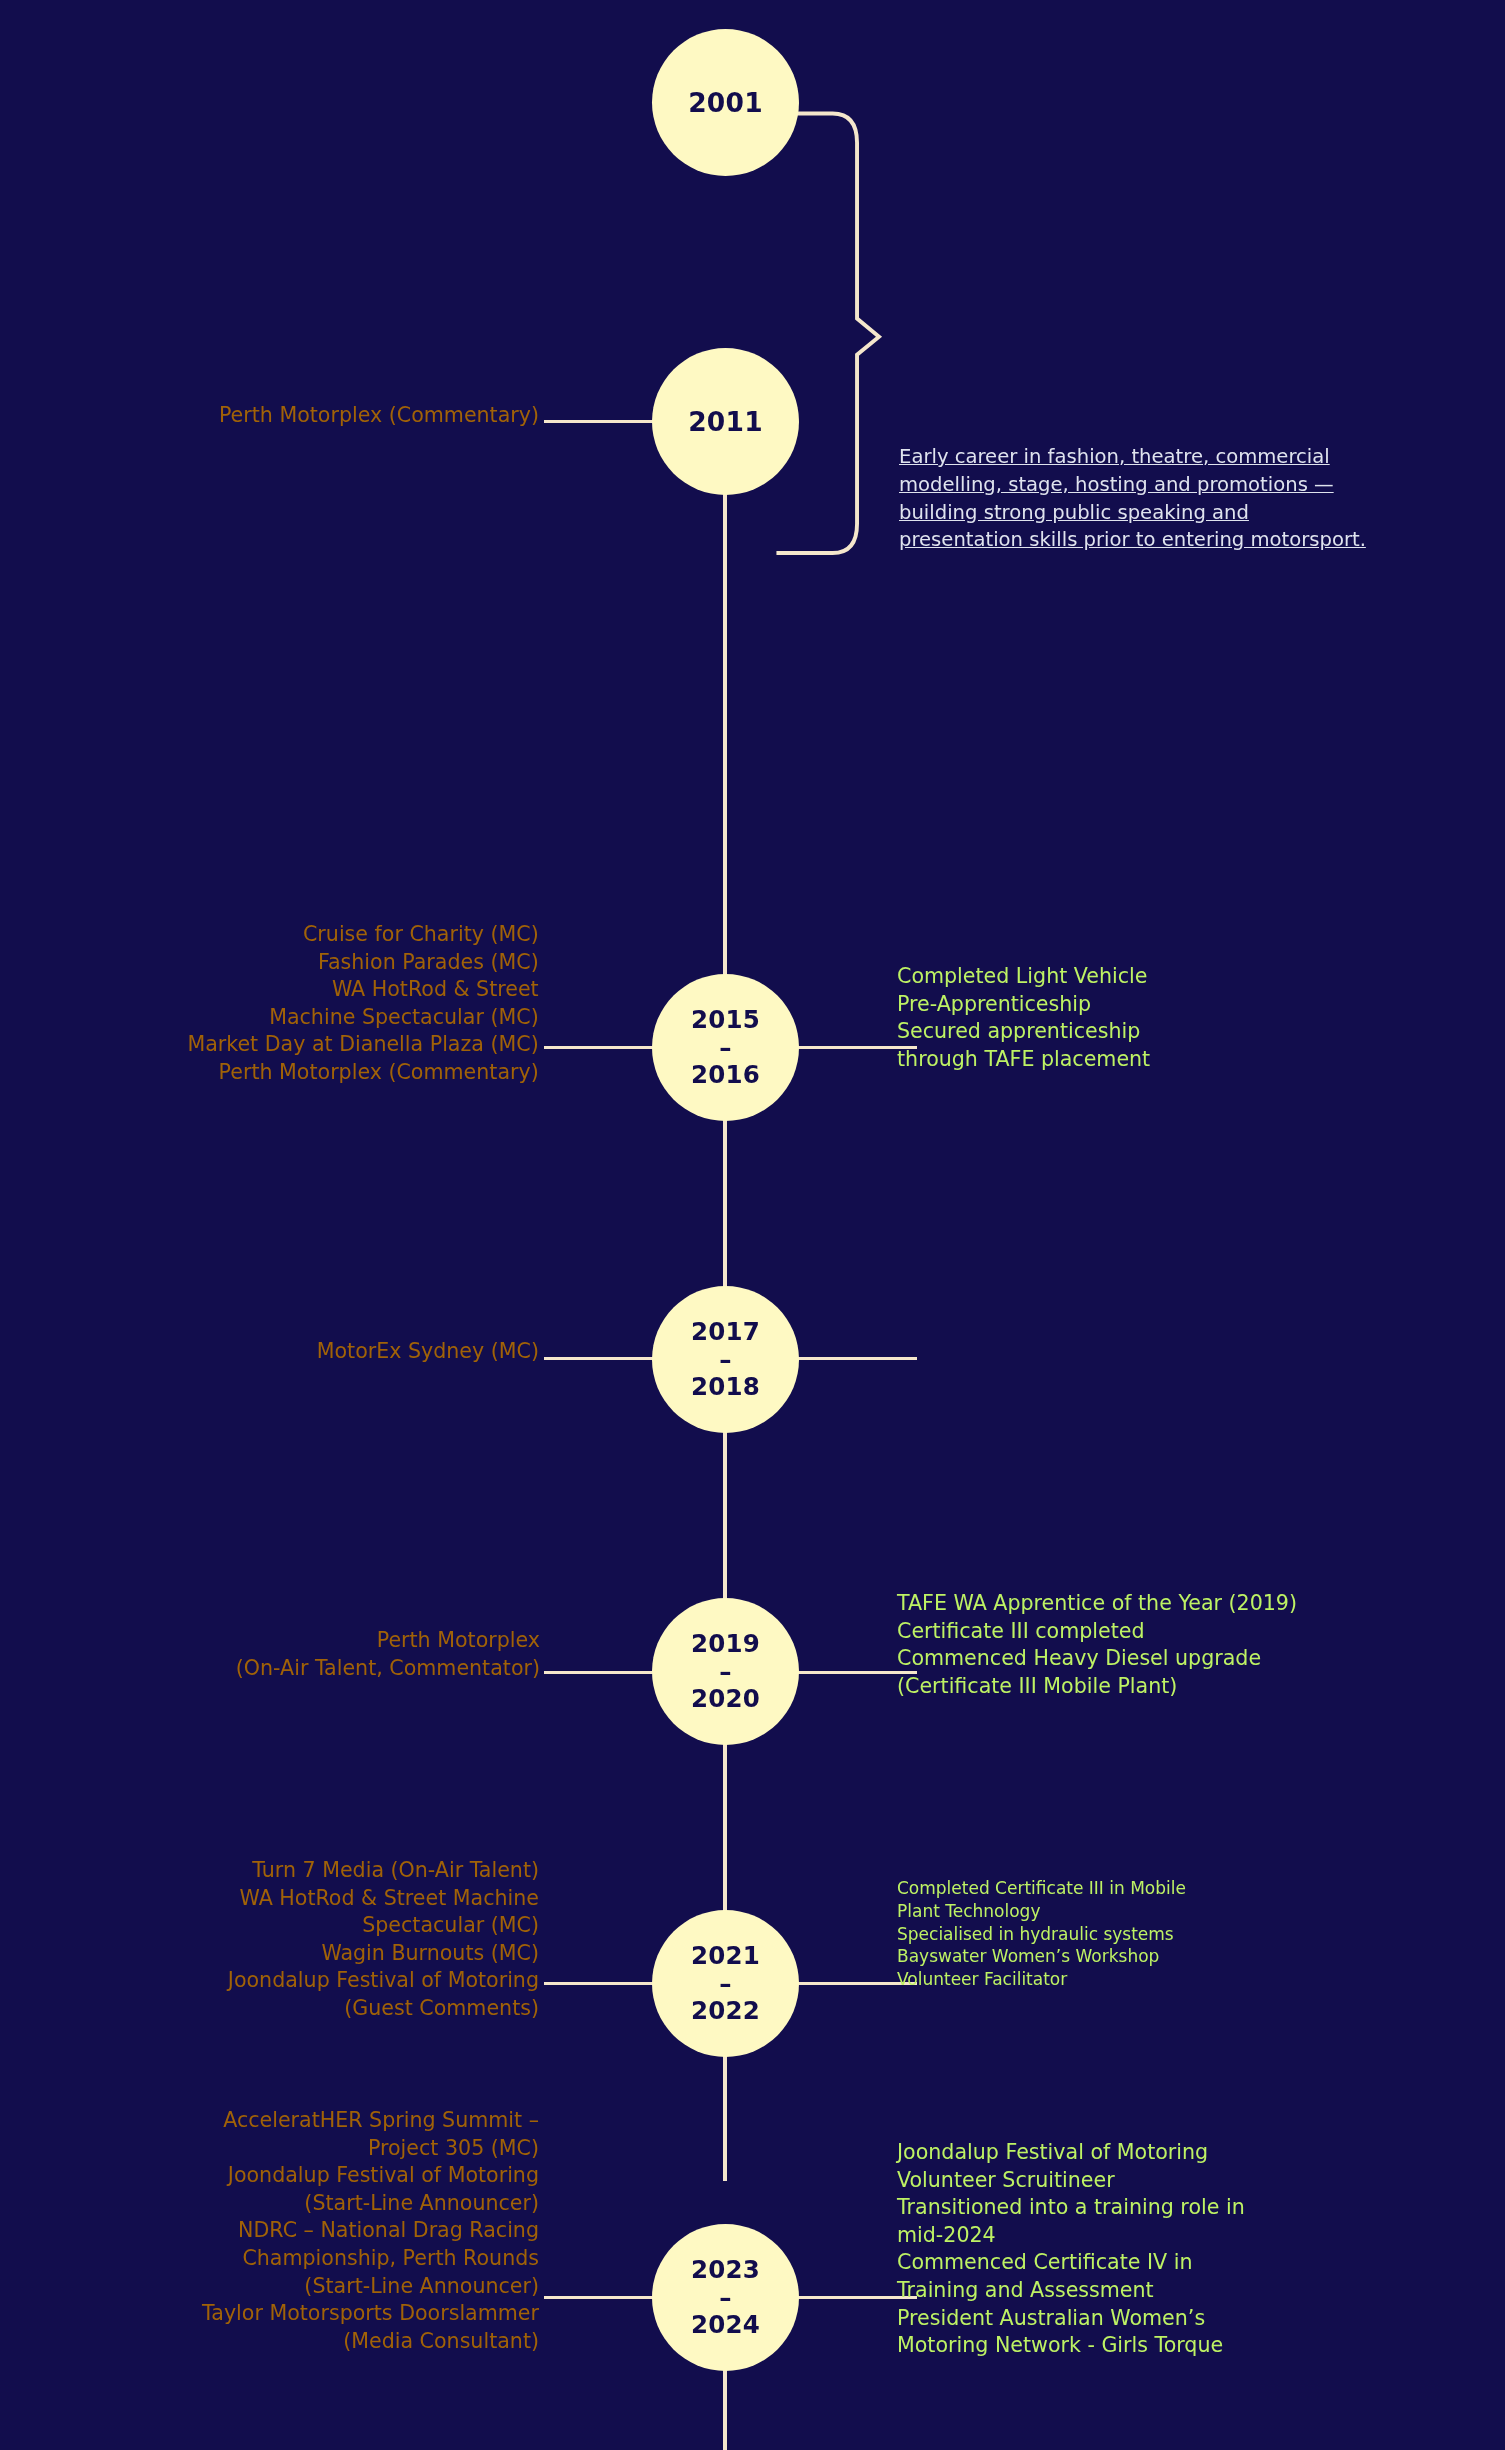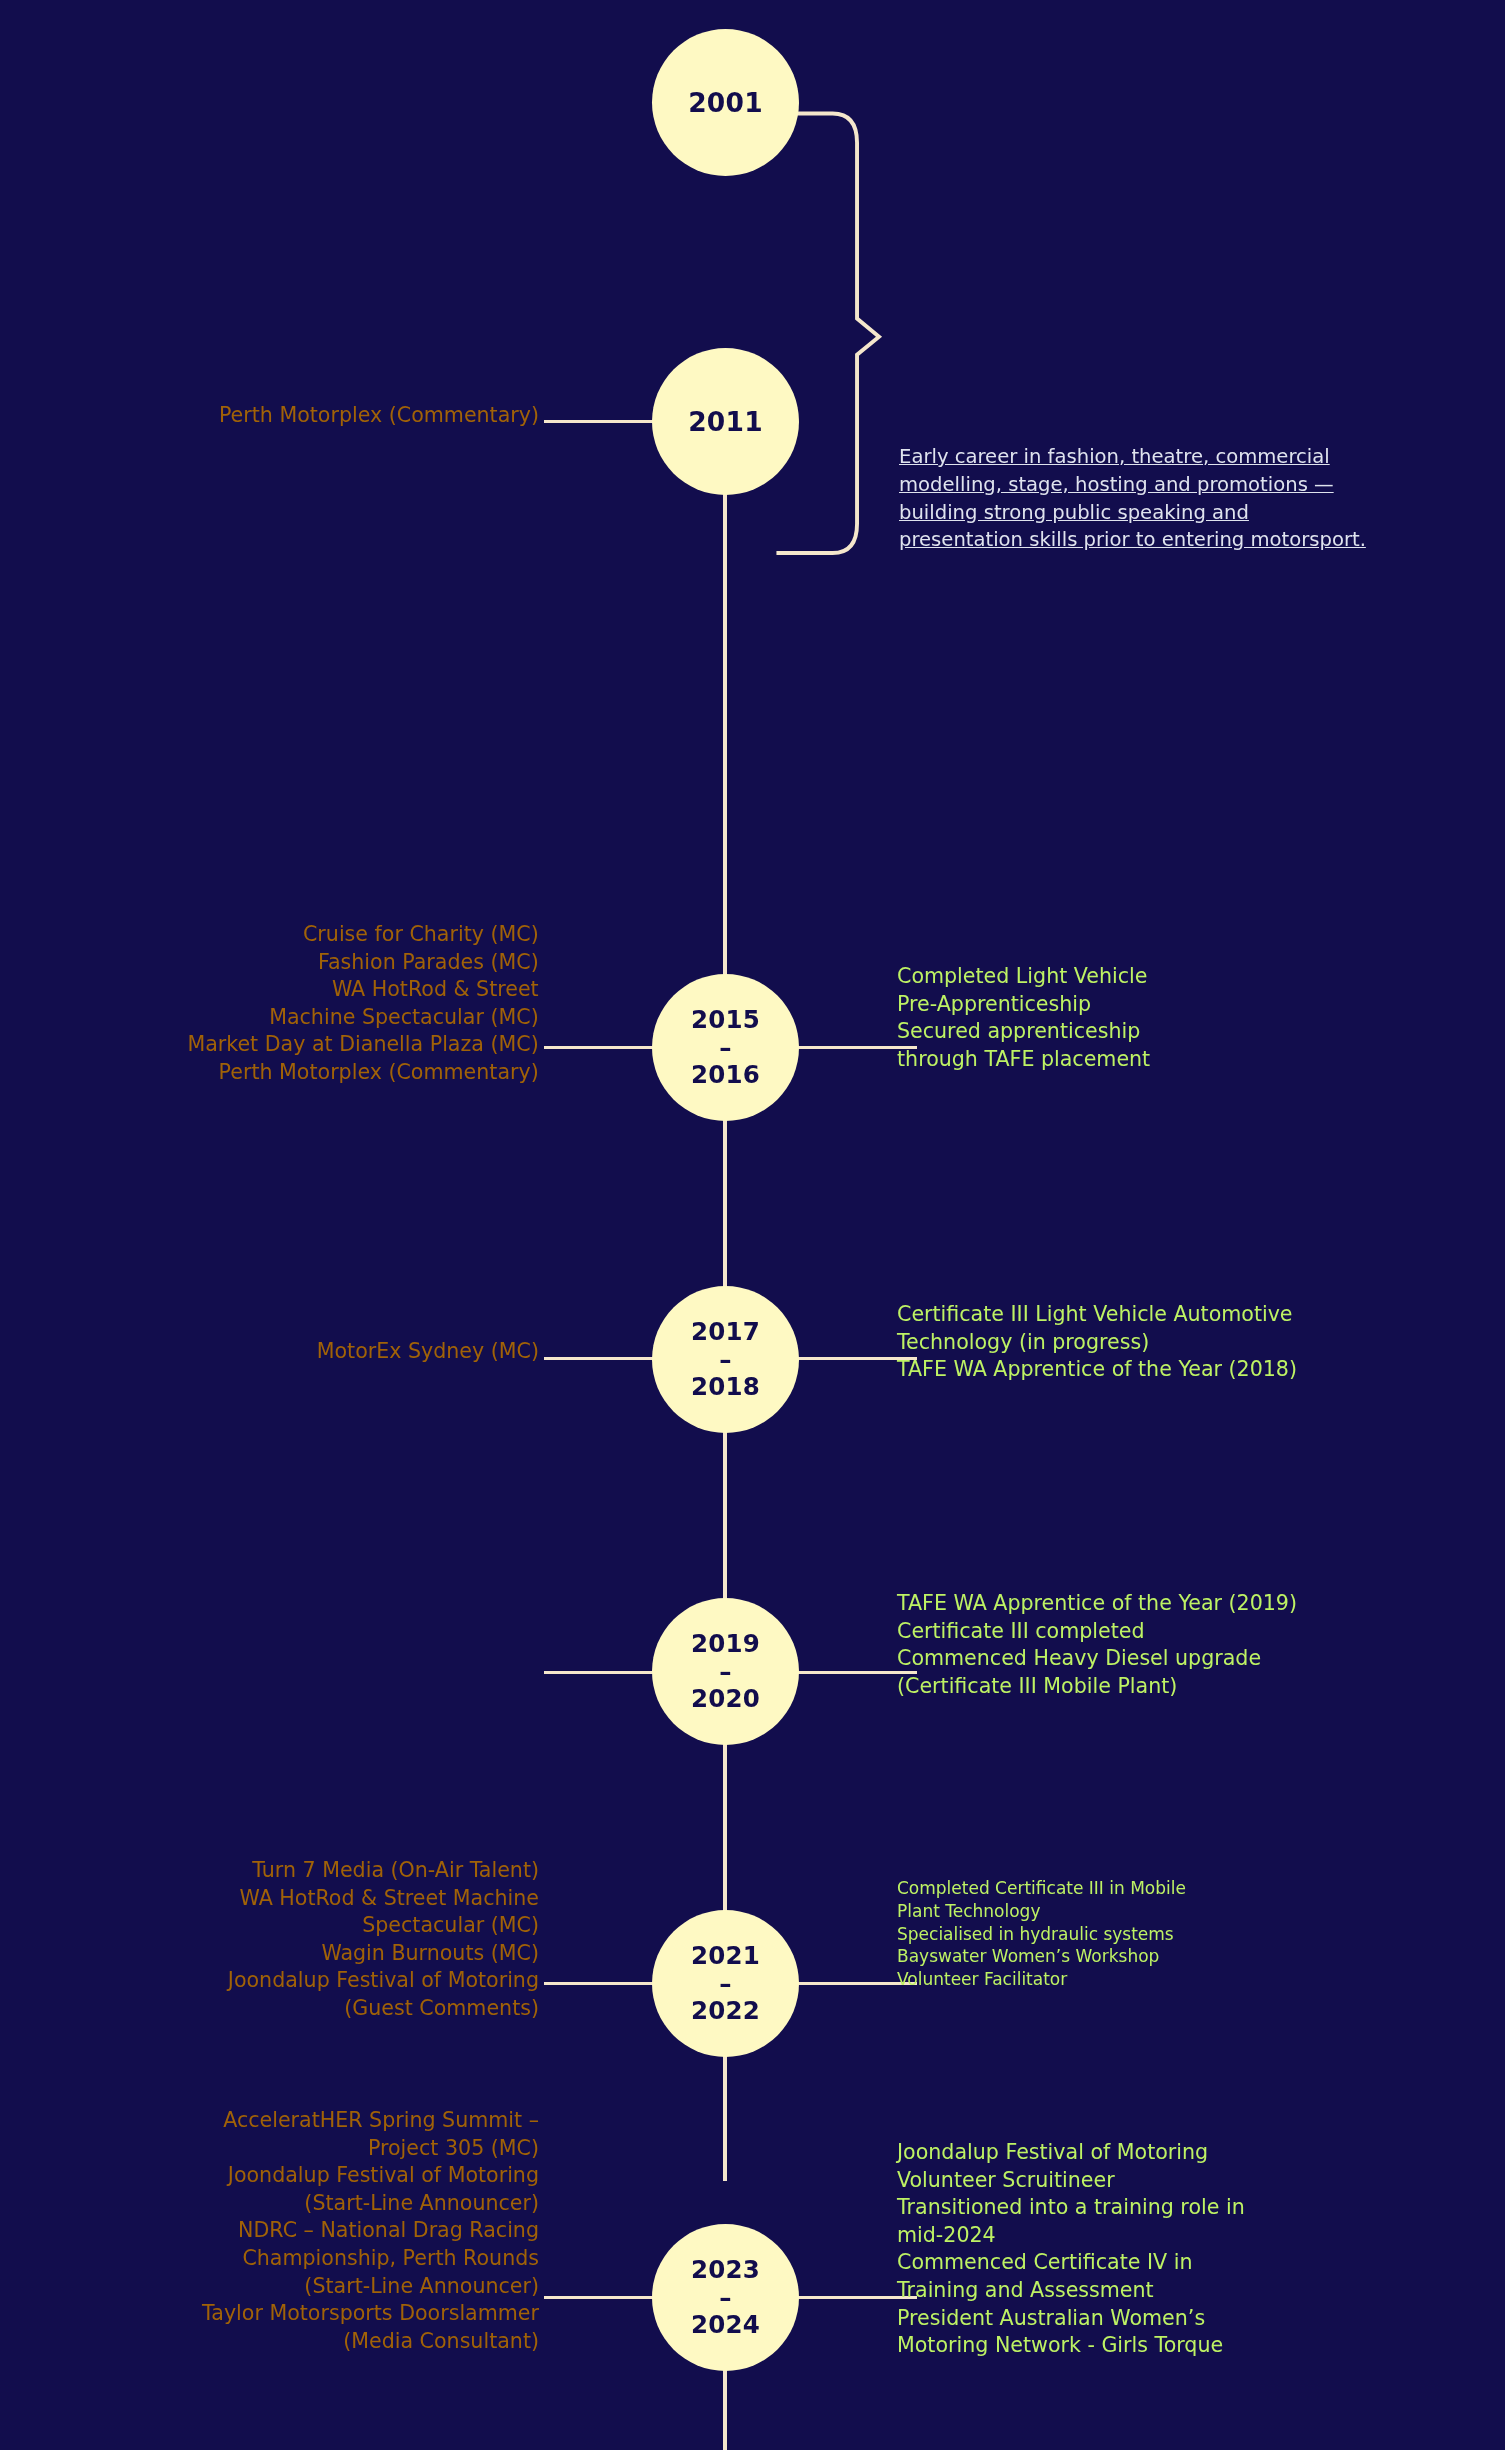--- a/index.html
+++ b/index.html
@@ -117,31 +117,30 @@
 through TAFE placement</div>
 
   <div class="connector" style="left:544px; top:1357px; width:132px;"></div>
   <div class="connector" style="left:794px; top:1357px; width:123px;"></div>
   <div class="node" style="left:652px; top:1286px; width:147px; height:147px; font-size:24.5px;">
     <span class="yr">2017</span>
     <span class="dash">–</span>
     <span class="yr">2018</span>
   </div>
   <div class="left-text" style="left:98px; top:1338px; width:441px; font-size:20.6px; white-space:pre-line;">MotorEx Sydney (MC)</div>
-  <div class="right-text" style="left:897px; top:1301px; width:588px; font-size:20.6px; white-space:pre-line;">Certificate III Light Vehicle Automotive
-Technology (in progress)
-TAFE WA Apprentice of the Year (2018)</div>
 
   <div class="connector" style="left:544px; top:1671px; width:132px;"></div>
   <div class="connector" style="left:794px; top:1671px; width:123px;"></div>
   <div class="node" style="left:652px; top:1598px; width:147px; height:147px; font-size:24.5px;">
     <span class="yr">2019</span>
     <span class="dash">–</span>
     <span class="yr">2020</span>
   </div>
+  <div class="left-text" style="left:74px; top:1627px; width:466px; font-size:20.6px; white-space:pre-line;">Perth Motorplex
+(On-Air Talent, Commentator)</div>
   <div class="right-text" style="left:897px; top:1590px; width:588px; font-size:20.6px; white-space:pre-line;">TAFE WA Apprentice of the Year (2019)
 Certificate III completed
 Commenced Heavy Diesel upgrade
 (Certificate III Mobile Plant)</div>
 
   <div class="connector" style="left:544px; top:1982px; width:132px;"></div>
   <div class="connector" style="left:794px; top:1982px; width:123px;"></div>
   <div class="node" style="left:652px; top:1910px; width:147px; height:147px; font-size:24.5px;">
     <span class="yr">2021</span>
     <span class="dash">–</span>

